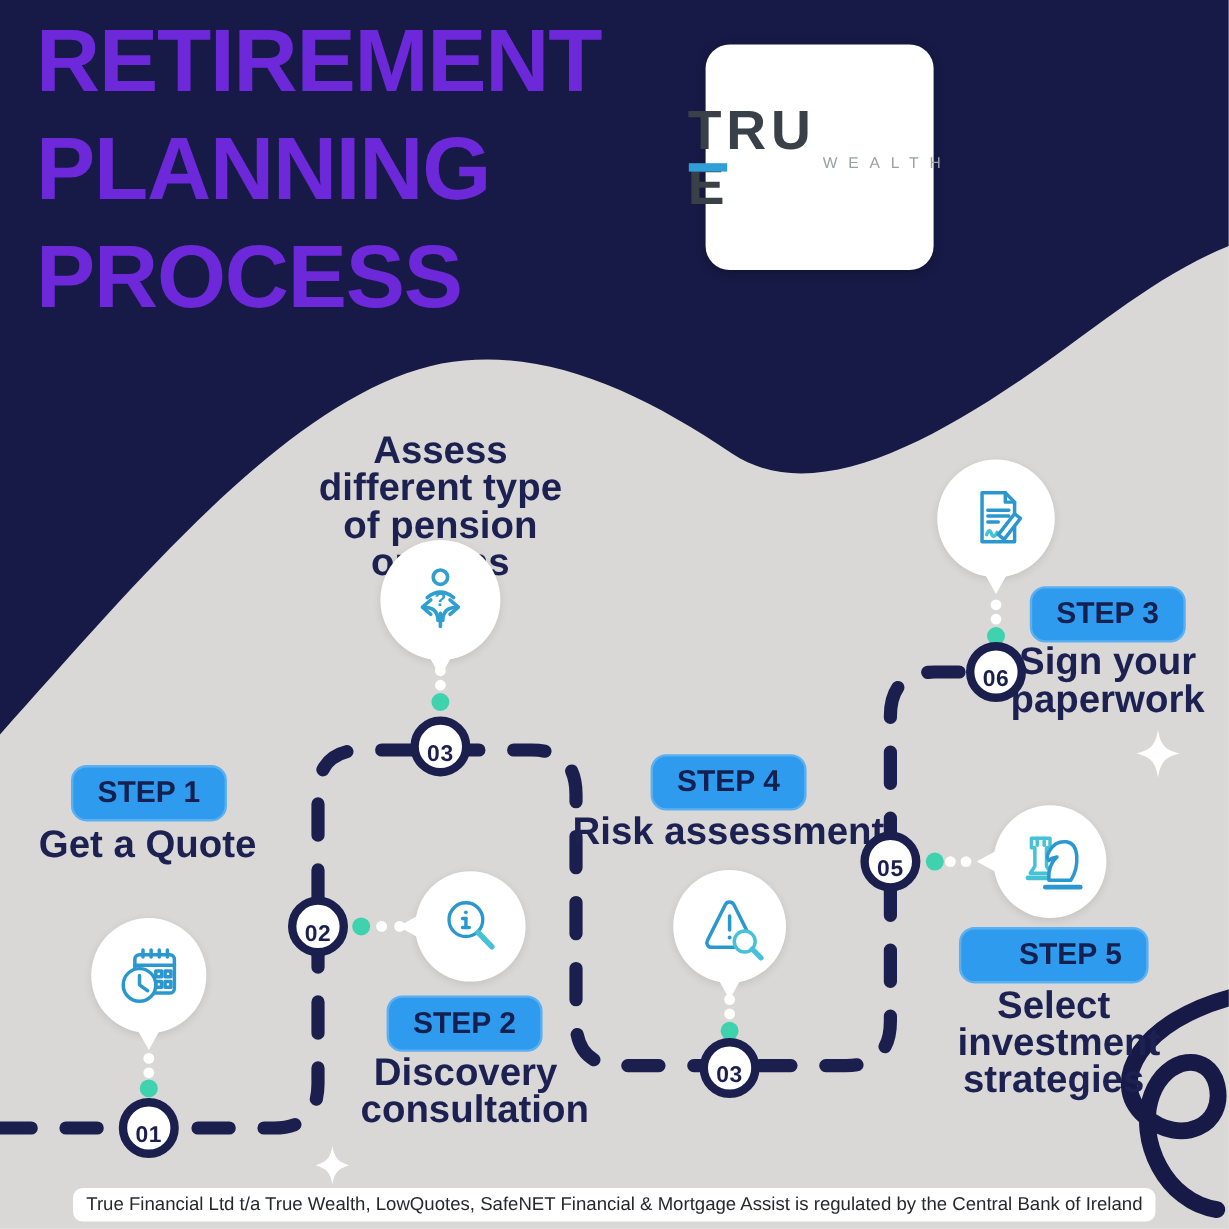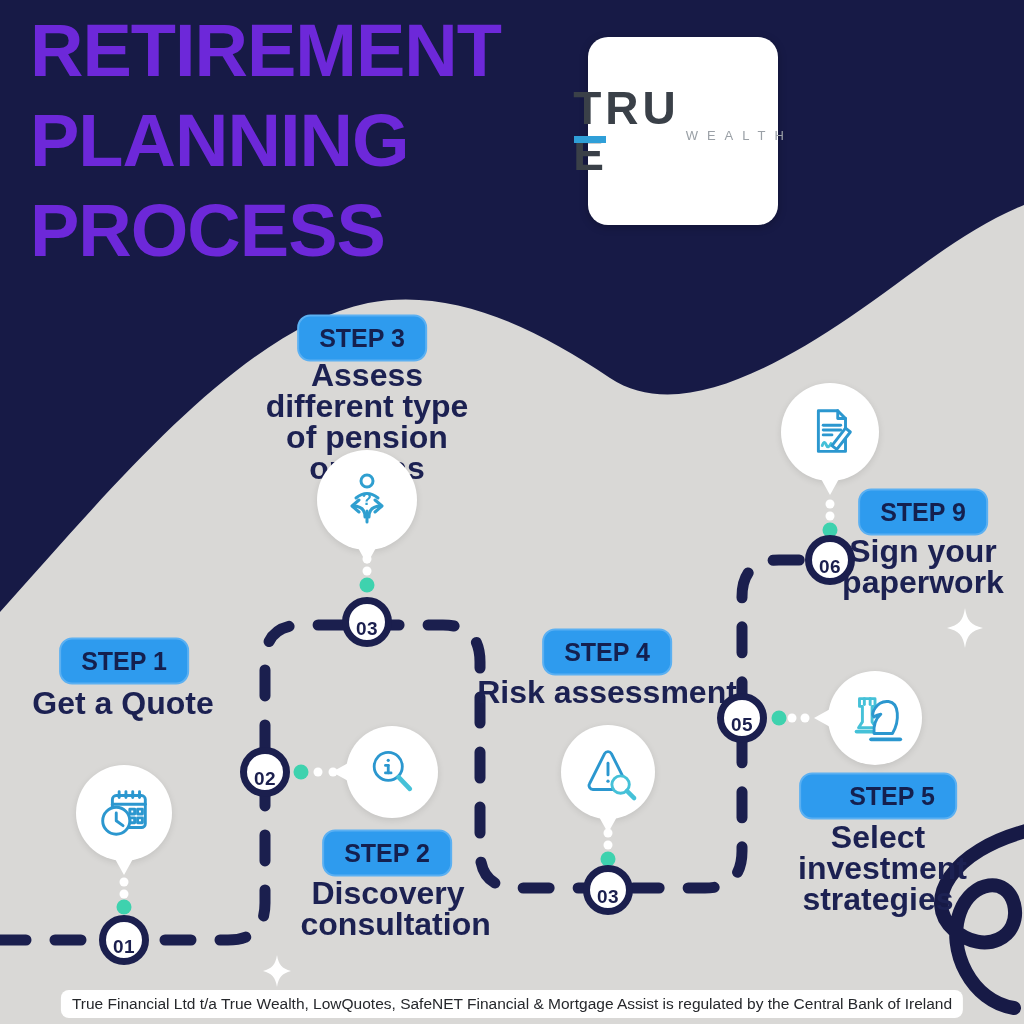--- a/index.html
+++ b/index.html
@@ -189,21 +189,20 @@
           <line x1="39" y1="37.5" x2="51" y2="50" stroke="#45c1d8" stroke-width="5"></line>
         </g>
       </svg>
     </div>
     <div class="badge" style="left:387px;top:853px;">STEP 2</div>
     <div class="steplabel" style="left:388px;top:878px;width:175px;">Discovery consultation</div>
     <div class="node" style="left:265px;top:772px;">
         <span>02</span>
       </div>
 
-    <div class="badge" style="left:362px;top:338px;">STEP 3</div>
     <div class="steplabel" style="left:367px;top:360px;width:240px;">Assess different type of pension options</div>
     <div class="bubble" style="left:367px;top:500px;width:100px;height:100px;">
       <span class="tail-down"></span>
       <svg width="64" height="64" viewBox="0 0 64 64">
         <g fill="none" stroke="#2f9fd0" stroke-width="3" stroke-linecap="round" stroke-linejoin="round">
           <circle cx="32" cy="13" r="6"></circle>
           <path d="M21 30 Q32 21 43 30"></path>
           <path d="M30 49 Q30 38 18 38"></path>
           <polyline points="24,32 17,38 24,44"></polyline>
           <path d="M34 49 Q34 38 46 38"></path>
@@ -263,21 +262,21 @@
           <path d="M20 10 H40 L48 18 V52 H20 Z"></path>
           <path d="M40 10 V18 H48"></path>
           <line x1="25" y1="25" x2="43" y2="25"></line>
           <line x1="25" y1="30" x2="43" y2="30"></line>
           <line x1="25" y1="35" x2="34" y2="35"></line>
           <path d="M24 46 q2 -6 4 -1 q2 5 5 -1" stroke="#45c1d8"></path>
           <path d="M34 46 L48 28 l5 4 L39 50 Z" fill="#ffffff"></path>
         </g>
       </svg>
     </div>
-    <div class="badge" style="left:923px;top:512px;">STEP 9</div>
+    <div class="badge" style="left:923px;top:512px;">STEP 3</div>
     <div class="steplabel" style="left:923px;top:536px;width:175px;">Sign your paperwork</div>
     <div class="node" style="left:830px;top:560px;">
         <span>06</span>
       </div>
 
     <div class="disclaimer">True Financial Ltd t/a True Wealth, LowQuotes, SafeNET Financial &amp; Mortgage Assist is regulated by the Central Bank of Ireland</div>
 
   </div>
 </div>
 

